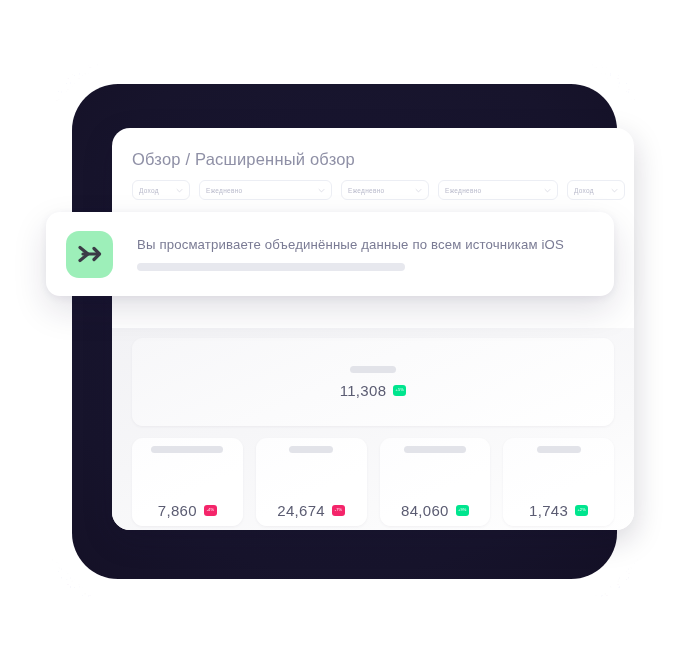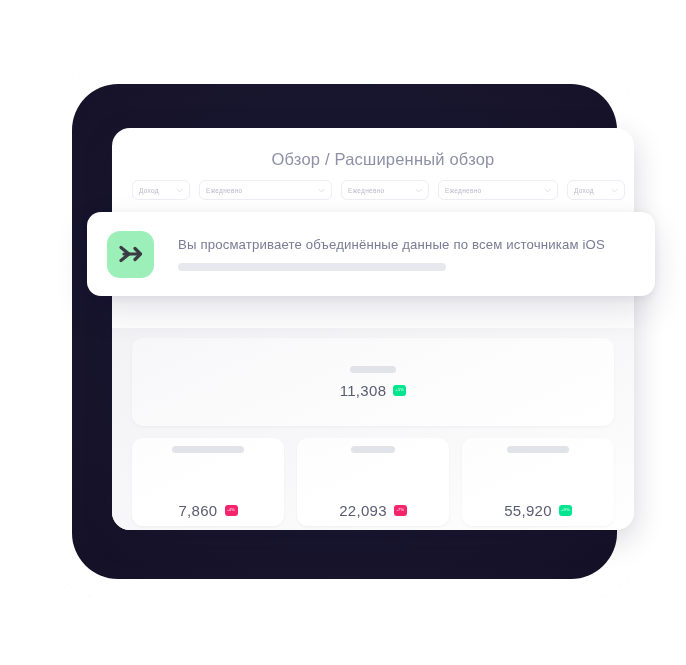--- a/index.html
+++ b/index.html
@@ -38,21 +38,21 @@
             mask-image:radial-gradient(115% 115% at 50% 50%, rgba(0,0,0,0) 56%, rgba(0,0,0,.85) 74%, rgba(0,0,0,.35) 92%, rgba(0,0,0,0) 100%);
     pointer-events:none;
   }
 
   
   #panel{
     position:absolute;left:112px;top:128px;width:522px;height:402px;
     background:#ffffff;border-radius:18px;overflow:hidden;
     box-shadow:0 10px 30px rgba(20,15,45,.18);
   }
-  #panel-head{padding:22px 0 0 20px;text-align:center;}
+  #panel-head{padding:22px 0 0 20px;}
   #page-title{
     font-size:16.5px;color:#8f90a6;letter-spacing:.2px;
     white-space:nowrap;font-weight:400;
   }
   #filters{display:flex;gap:9px;margin-top:11px;align-items:center;}
   .pill{
     height:20px;border:1px solid #eceef4;border-radius:6px;background:#fff;
     display:flex;align-items:center;justify-content:space-between;
     padding:0 6px;box-sizing:border-box;
   }
@@ -86,21 +86,21 @@
     line-height:1;
   }
   .badge.up{background:#00e58e;}
   .badge.down{background:#f4256a;}
 
   
   #banner{
     position:absolute;left:46px;top:212px;width:568px;height:84px;
     background:#ffffff;border-radius:14px;
     box-shadow:0 14px 34px rgba(28,22,60,.13), 0 2px 8px rgba(28,22,60,.06);
-    display:flex;align-items:center;padding:0 20px;box-sizing:border-box;margin-left:41px;
+    display:flex;align-items:center;padding:0 20px;box-sizing:border-box;
   }
   #banner-icon{
     width:47px;height:47px;border-radius:13px;background:#9defb9;
     display:flex;align-items:center;justify-content:center;flex:0 0 auto;
   }
   #banner-body{margin-left:24px;flex:1 1 auto;}
   #banner-text{font-size:13.2px;color:#7a7b94;letter-spacing:.15px;white-space:nowrap;}
   #banner-skel{height:8px;width:268px;border-radius:5px;background:#e7e8ee;margin-top:11px;}
 </style>
 </head>
@@ -171,29 +171,36 @@
         <div class="stat-card">
           <div class="skel" style="width: 72px;"></div>
           <div class="val-line">
             <span class="val">7,860</span>
             <span class="badge down">-4%</span>
           </div>
         </div>
         <div class="stat-card">
           <div class="skel" style="width: 44px;"></div>
           <div class="val-line">
-            <span class="val">22,093</span>
+            <span class="val">24,674</span>
             <span class="badge down">-7%</span>
           </div>
         </div>
         <div class="stat-card">
           <div class="skel" style="width: 62px;"></div>
           <div class="val-line">
-            <span class="val">55,920</span>
+            <span class="val">84,060</span>
             <span class="badge up">+9%</span>
+          </div>
+        </div>
+        <div class="stat-card">
+          <div class="skel" style="width: 44px;"></div>
+          <div class="val-line">
+            <span class="val">1,743</span>
+            <span class="badge up">+2%</span>
           </div>
         </div>
       </div>
   </div>
 </div>
 
 <div id="banner">
   <div id="banner-icon">
     <svg width="26" height="22" viewBox="0 0 26 22" fill="none" aria-hidden="true">
       <path d="M3 4.5 L11 11 L3 17.5" stroke="#3b3b46" stroke-width="3.2" stroke-linecap="round" stroke-linejoin="round" fill="none"></path>

